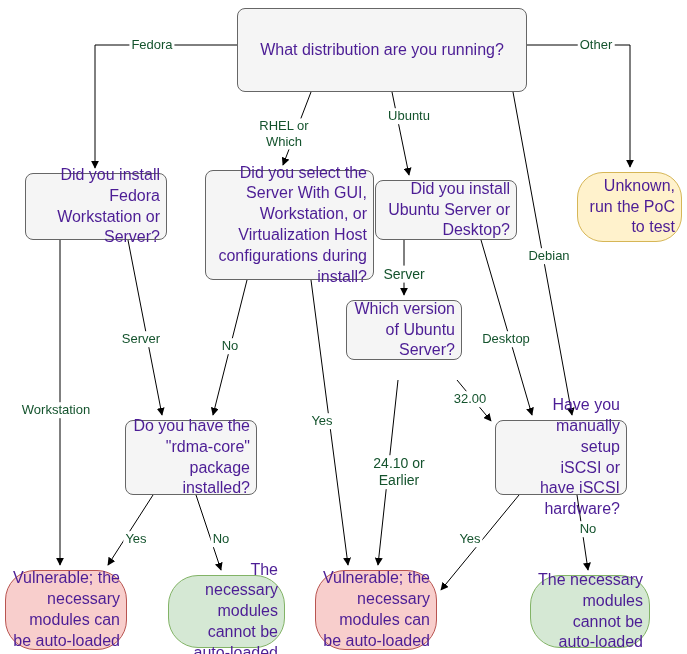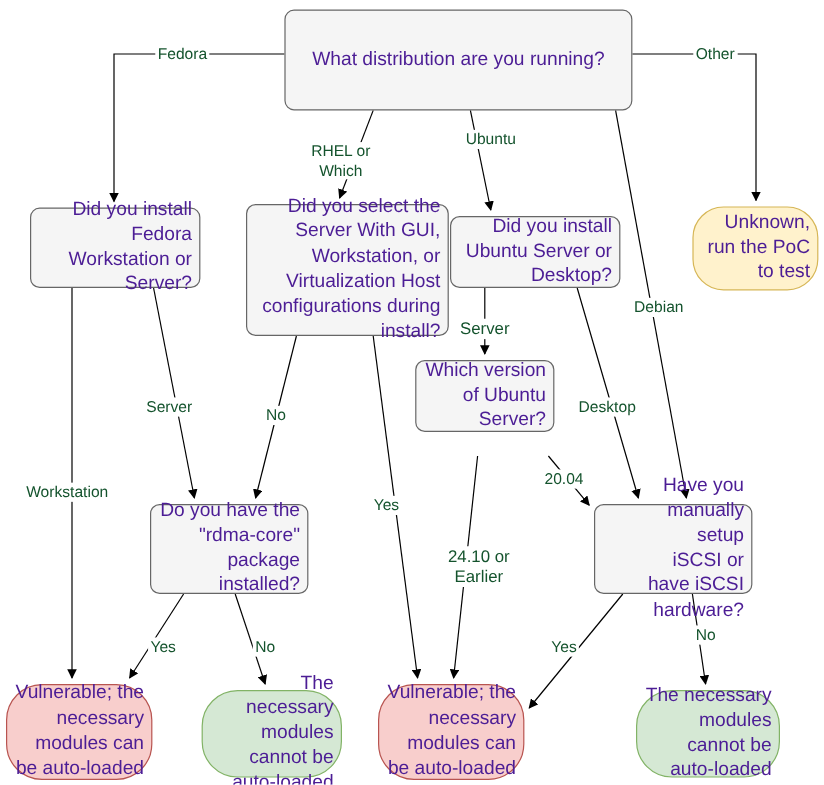--- a/index.html
+++ b/index.html
@@ -116,20 +116,20 @@
   <div class="elabel" style="left:596px; top:45px;">Other</div>
   <div class="elabel wrap" style="left:284px; top:134px;">RHEL or Which</div>
   <div class="elabel" style="left:409px; top:116px;">Ubuntu</div>
   <div class="elabel" style="left:549px; top:256px;">Debian</div>
   <div class="elabel" style="left:56px; top:410px;">Workstation</div>
   <div class="elabel" style="left:141px; top:339px;">Server</div>
   <div class="elabel" style="left:230px; top:346px;">No</div>
   <div class="elabel" style="left:322px; top:421px;">Yes</div>
   <div class="elabel big" style="left:404px; top:274px;">Server</div>
   <div class="elabel" style="left:506px; top:339px;">Desktop</div>
-  <div class="elabel" style="left:470px; top:399px;">20.04</div>
+  <div class="elabel" style="left:470px; top:399px;">32.00</div>
   <div class="elabel wrap big" style="left:399px; top:472px;">24.10 or Earlier</div>
   <div class="elabel" style="left:136px; top:539px;">Yes</div>
   <div class="elabel" style="left:221px; top:539px;">No</div>
   <div class="elabel" style="left:470px; top:539px;">Yes</div>
   <div class="elabel" style="left:588px; top:529px;">No</div>
 
 </div>
 
 </body></html>

